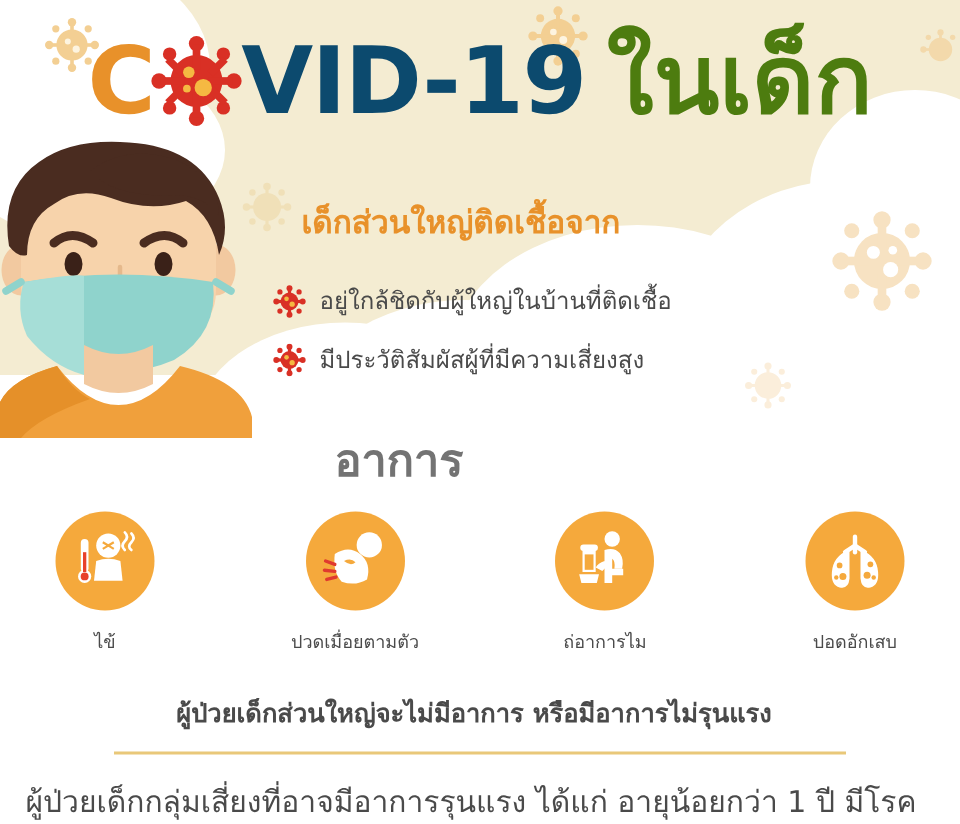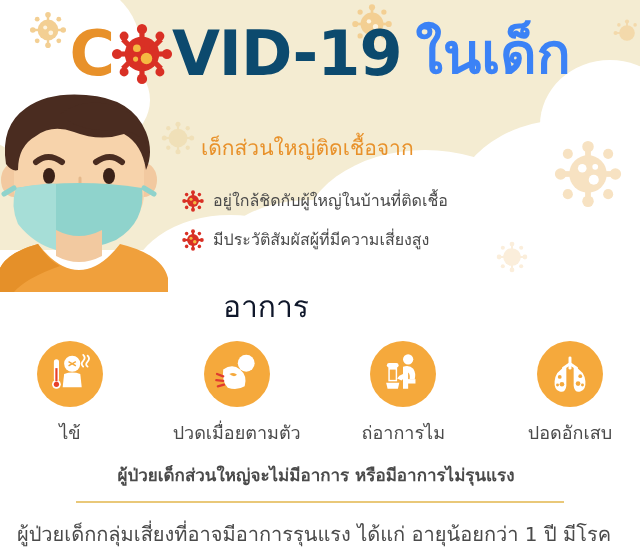--- a/index.html
+++ b/index.html
@@ -19,40 +19,40 @@
 
   
   .vfade{position:absolute;}
   .vfade svg{display:block;}
 
   
   .title-row{position:absolute;left:0;top:16px;width:640px;height:76px;display:flex;align-items:center;justify-content:center;}
   .t-c{font-size:62px;font-weight:bold;color:#e8912a;line-height:1;letter-spacing:-1px;}
   .t-virus{width:64px;height:64px;margin:0 -2px 0 -4px;display:inline-block;}
   .t-vid{font-size:62px;font-weight:bold;color:#0c4a6e;line-height:1;letter-spacing:-1px;}
-  .t-thai{font-size:56px;font-weight:bold;color:#3b82f6;line-height:1;margin-left:14px;}
+  .t-thai{font-size:64px;font-weight:bold;color:#4d7c0f;line-height:1;margin-left:14px;}
 
   
   .boy{position:absolute;left:-4px;top:92px;width:176px;height:200px;}
 
   
-  .infect-head{position:absolute;left:201px;top:131px;font-size:21px;font-weight:normal;color:#e8912a;white-space:nowrap;text-align:right;}
+  .infect-head{position:absolute;left:201px;top:131px;font-size:21px;font-weight:bold;color:#e8912a;white-space:nowrap;text-align:right;}
   .bullet-row{position:absolute;display:flex;align-items:center;gap:9px;}
   .b1{left:182px;top:188px;}
   .b2{left:182px;top:227px;}
   .bullet-icon{width:22px;height:22px;flex:0 0 auto;}
   .bullet-text{font-size:16px;color:#4a4a4a;white-space:nowrap;}
 
   
-  .sym-head{position:absolute;left:0;top:283px;width:532px;text-align:center;font-size:30px;font-weight:normal;color:#0f172a;}
+  .sym-head{position:absolute;left:0;top:283px;width:532px;text-align:center;font-size:30px;font-weight:bold;color:#737373;}
   .sym-row{position:absolute;left:14px;top:341px;width:612px;display:flex;justify-content:space-between;}
   .sym{width:112px;display:flex;flex-direction:column;align-items:center;}
   .sym-circle{width:66px;height:66px;border-radius:50%;background:#f5a93c;display:flex;align-items:center;justify-content:center;}
   .sym-circle svg{display:block;}
-  .sym-label{margin-top:11px;font-size:18px;color:#4a4a4a;white-space:nowrap;text-align:center;}
+  .sym-label{margin-top:11px;font-size:12px;color:#4a4a4a;white-space:nowrap;text-align:center;}
 
   
   .note1{position:absolute;left:0;top:461px;width:632px;text-align:center;font-size:17px;font-weight:bold;color:#4a4a4a;}
   .divider{position:absolute;left:76px;top:501px;width:488px;height:2px;background:#e9c879;}
   .note2{position:absolute;left:0;top:518px;width:628px;text-align:center;font-size:20px;color:#4a4a4a;}
 </style>
 </head>
 <body>
 
 <div id="poster">

